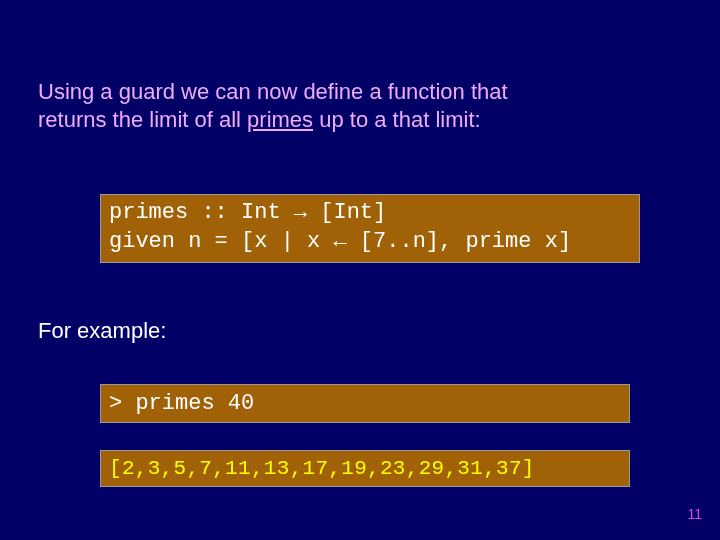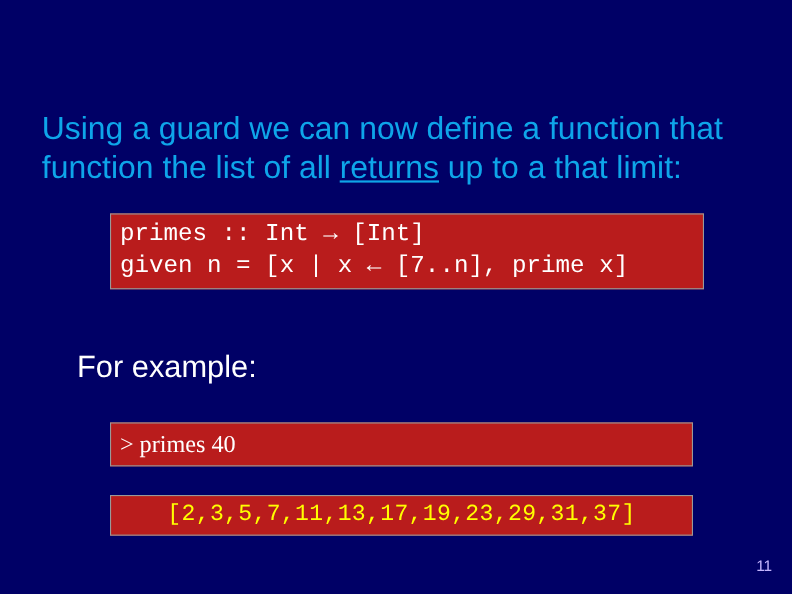--- a/index.html
+++ b/index.html
@@ -15,31 +15,30 @@
     position: relative;
     width: 720px;
     height: 540px;
     box-sizing: border-box;
   }
   .intro-text {
     position: absolute;
     left: 38px;
     top: 78px;
     width: 630px;
-    color: #0ea5e9;
-    font-size: 29px;
+    color: #f0abfc;
+    font-size: 22px;
     line-height: 1.25;
-    margin-top: 21px;
   }
   .underlined {
     text-decoration: underline;
   }
   .code-box {
     position: absolute;
-    background: #b91c1c;
+    background: #a16207;
     border: 1px solid #999999;
     font-family: "Courier New", Courier, monospace;
     font-size: 22px;
     color: #ffffff;
     padding: 4px 8px 6px 8px;
     box-sizing: border-box;
     white-space: nowrap;
   }
   .code-box.def {
     left: 100px;
@@ -47,58 +46,55 @@
     width: 540px;
   }
   .code-box.def .line {
     line-height: 1.3;
   }
   .for-example {
     position: absolute;
     left: 38px;
     top: 318px;
     color: #ffffff;
-    font-size: 28px;
-    margin-left: 32px;
+    font-size: 22px;
   }
   .code-box.call {
     left: 100px;
     top: 384px;
     width: 530px;
     padding-top: 6px;
     padding-bottom: 6px;
-    font-family: Liberation Serif, serif;
   }
   .code-box.result {
     left: 100px;
     top: 450px;
     width: 530px;
     color: #ffff00;
     padding-top: 6px;
     padding-bottom: 6px;
     font-size: 21px;
     letter-spacing: 0.3px;
-    text-align: center;
   }
   .page-num {
     position: absolute;
     right: 18px;
     bottom: 18px;
-    color: #c4b5fd;
+    color: #d946ef;
     font-size: 14px;
   }
 </style>
 </head>
 <body>
 
 <div class="slide">
 
   <div class="intro-text">
     <span>Using a guard we can now define a function that</span><br>
-    <span>function the list of all </span><span class="underlined">returns</span><span> up to a that limit:</span>
+    <span>returns the limit of all </span><span class="underlined">primes</span><span> up to a that limit:</span>
   </div>
 
   <div class="code-box def">
     <div class="line">
       <span>primes   :: Int </span><span>→</span><span> [Int]</span>
     </div>
     <div class="line">
       <span>given n = [x | x </span><span>←</span><span> [7..n], prime x]</span>
     </div>
   </div>

